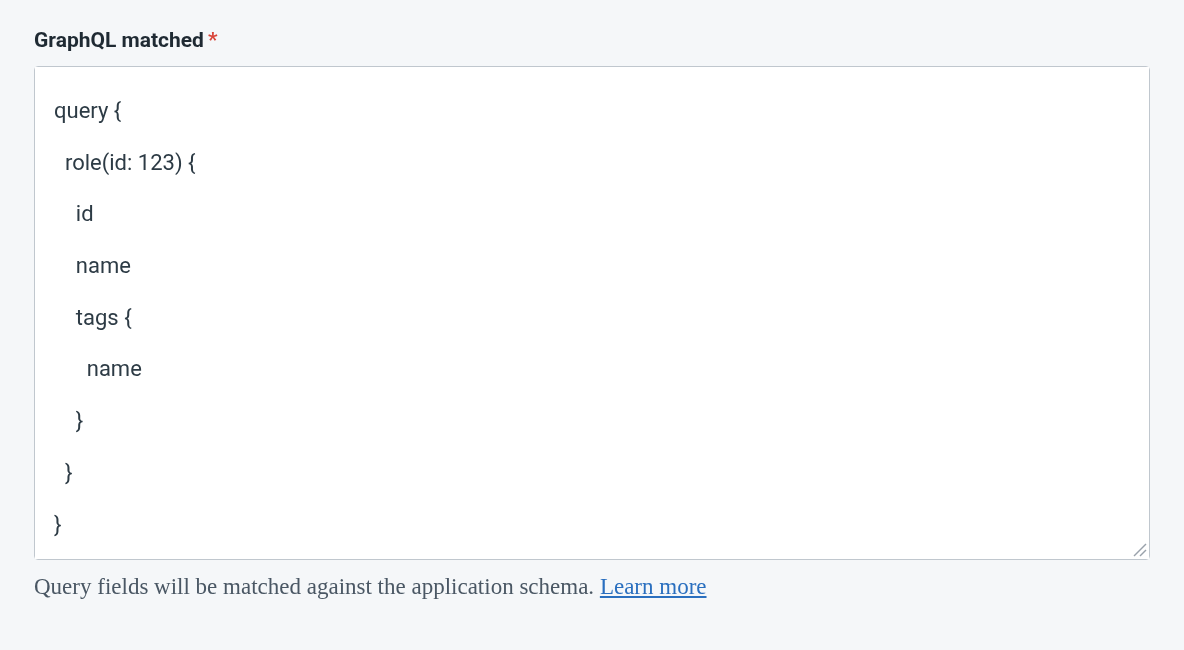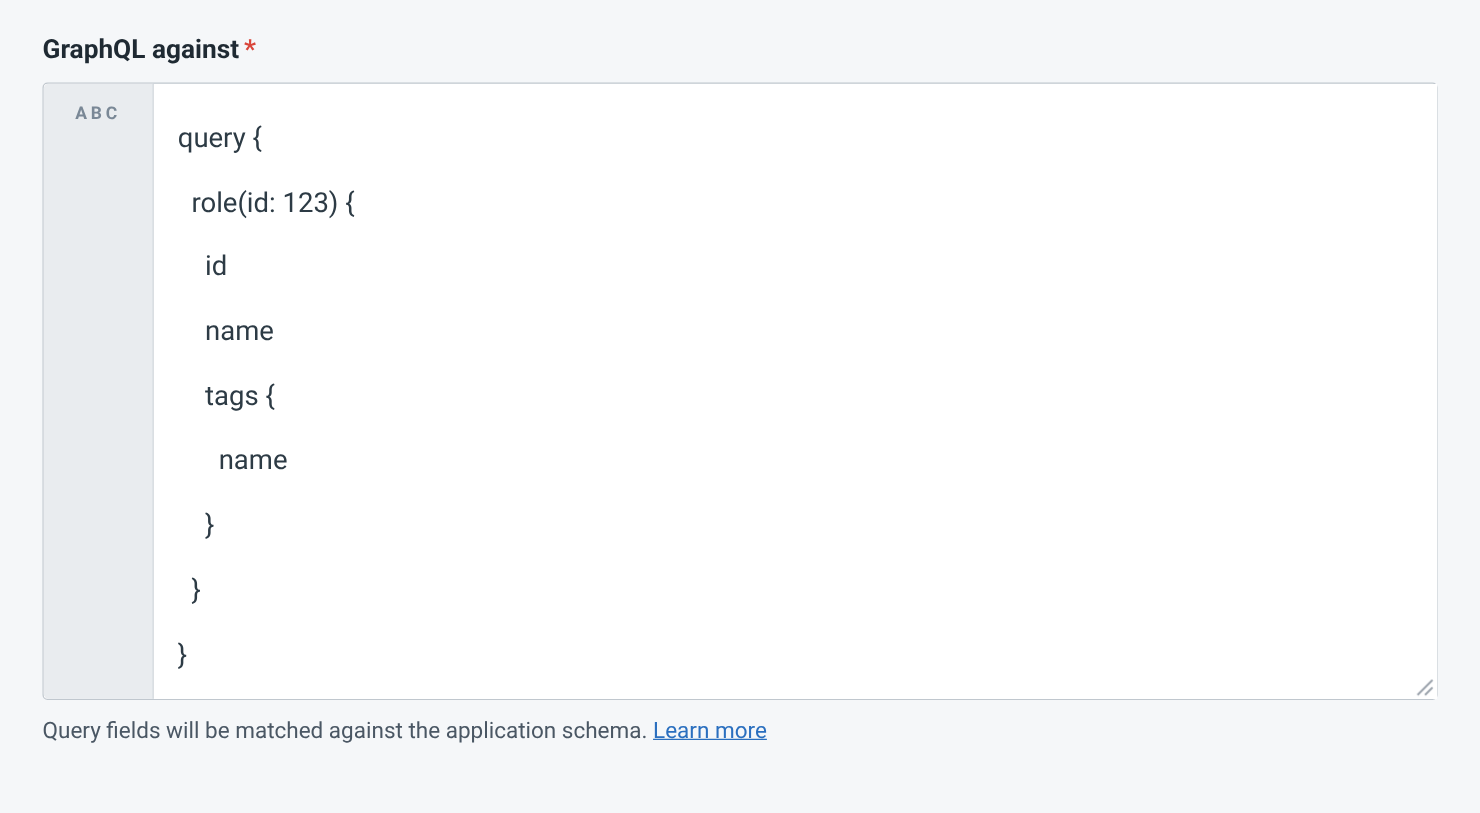--- a/index.html
+++ b/index.html
@@ -58,41 +58,39 @@
   }
   .resize-handle {
     position: absolute;
     right: 2px;
     bottom: 2px;
     width: 16px;
     height: 16px;
     pointer-events: none;
   }
   .help-text {
-    font-size: 18px;
+    font-size: 23px;
     color: #4a5764;
     margin-top: 14px;
+    font-family: Liberation Serif, serif;
   }
   .help-link {
     color: #2a6fbf;
     text-decoration: underline;
     cursor: pointer;
   }
 </style>
 </head>
 <body>
 
 <div class="field-label">
-  <span>GraphQL against</span><span class="required">*</span>
+  <span>GraphQL matched</span><span class="required">*</span>
 </div>
 
 <div class="code-box">
-  <div class="gutter">
-    <div class="abc-label">ABC</div>
-  </div>
   <textarea class="code-area" spellcheck="false" style="">query {
   role(id: 123) {
     id
     name
     tags {
       name
     }
   }
 }</textarea>
   <svg class="resize-handle" viewBox="0 0 16 16">

